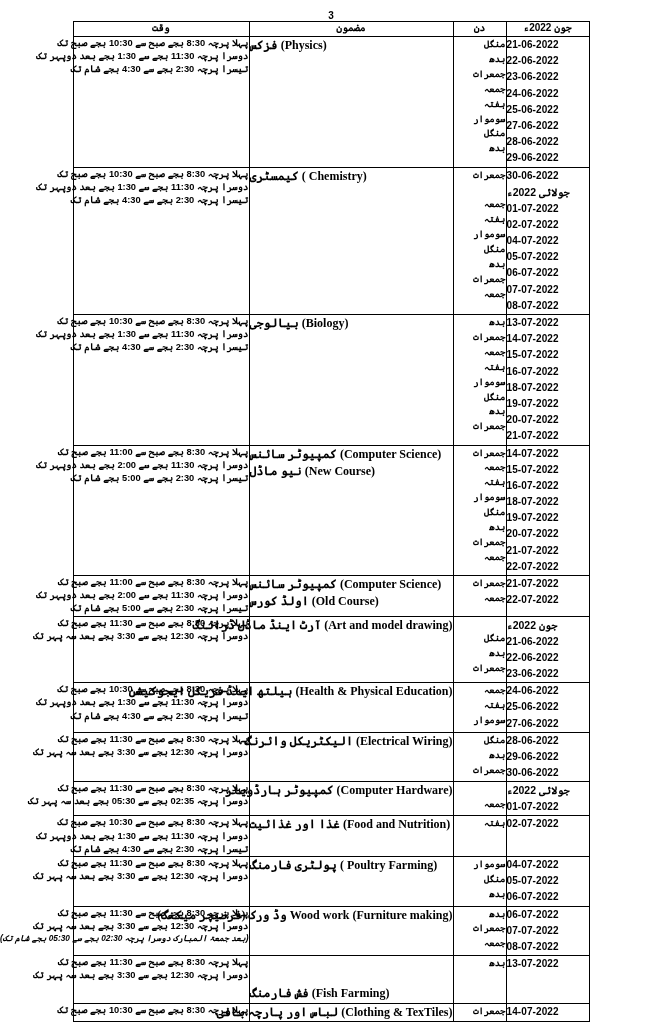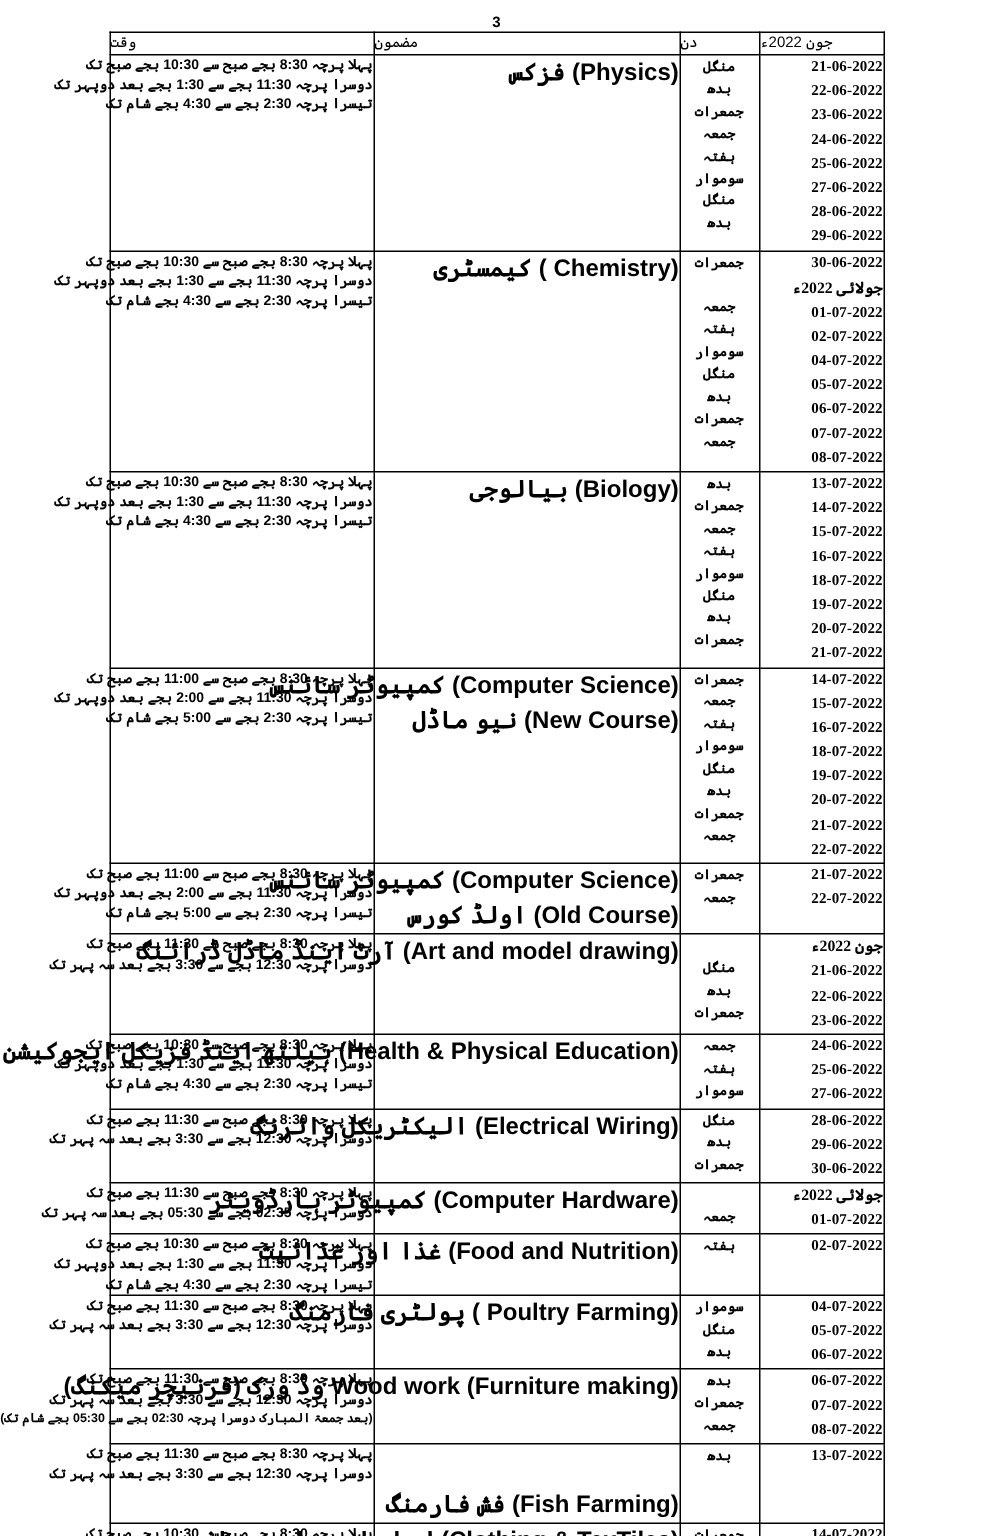--- a/index.html
+++ b/index.html
@@ -50,67 +50,66 @@
     vertical-align:top;
     padding:0;
   }
   tr.block > td{
     border-top:1.6px solid #000;
     border-bottom:1.6px solid #000;
   }
   thead th{
     border-top:1.6px solid #000;
     border-bottom:1.6px solid #000;
-    text-align:left;
+    text-align:center;
     font-size:10px;
-    font-weight:400;
+    font-weight:700;
     direction:rtl;
     padding:2px 0 3px 0;
     height:14px;
   }
 
   .cell-time{
     direction:rtl;
     text-align:right;
     font-size:9.3px;
     font-weight:700;
     padding:3px 4px 3px 2px;
     line-height:1.42;
     white-space:nowrap;
   }
   .cell-time .slot{display:block;padding-left:23px;}
-  .cell-time .slot.note{font-size:8.3px;}
+  .cell-time .slot.note{font-size:8.3px;font-style:italic;}
 
   .cell-sub{
-    text-align:right;
-    font-size:16px;
+    text-align:left;
+    font-size:12px;
     font-weight:700;
     padding:3px 6px 3px 6px;
     line-height:1.45;
+    font-family:Liberation Serif, serif;
   }
   .cell-sub .line{display:block;white-space:nowrap;}
 
   .cell-day{
-    text-align:center;
     font-size:9.2px;
     font-weight:700;
     direction:rtl;
     padding:3px 2px;
     line-height:1.62;
   }
   .cell-day span{display:block;}
 
   .cell-date{
-    text-align:right;
+    text-align:left;
     font-size:10px;
     font-weight:700;
     padding:3px 2px;
     line-height:1.62;
     letter-spacing:0.1px;
-    font-family:Liberation Serif, serif;
   }
   .cell-date span{display:block;white-space:nowrap;}
   .cell-date span.month{direction:rtl;font-size:10.5px;}
 </style>
 </head>
 <body>
 
 <div class="page">
 
   <div class="page-number">3</div>

